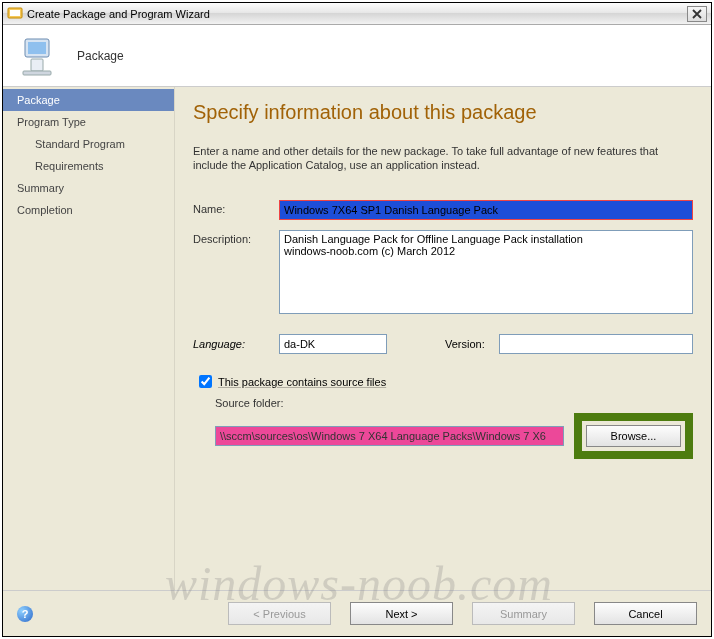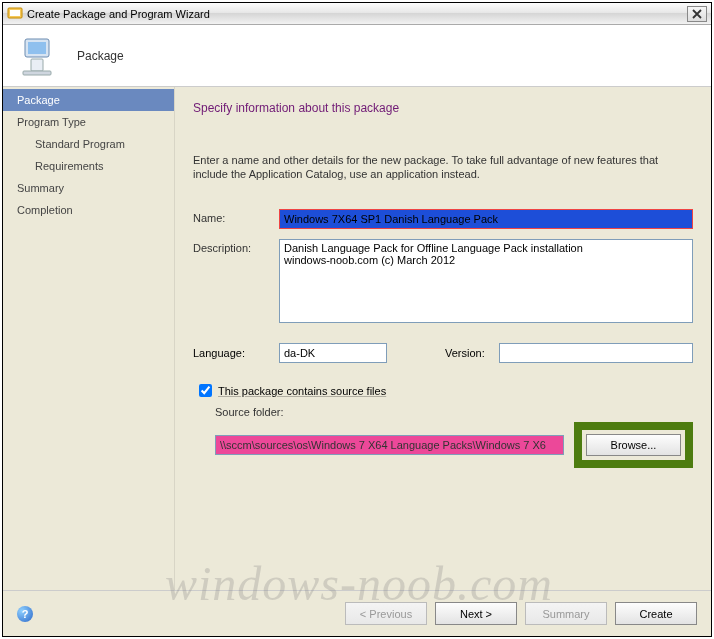--- a/index.html
+++ b/index.html
@@ -84,24 +84,24 @@
     color: #fff;
   }
   .content {
     flex: 1;
     padding: 14px 18px 10px 18px;
     display:flex;
     flex-direction: column;
     min-width:0;
   }
   .page-heading {
-    color: #701a75;
-    font-size: 12px;
+    color: #a16207;
+    font-size: 20px;
     font-weight: normal;
-    margin-bottom: 38px;
+    margin-bottom: 20px;
   }
   .intro {
     color: #333;
     line-height: 14px;
     margin-bottom: 28px;
     padding-right: 10px;
   }
   .form-row {
     display: flex;
     align-items: flex-start;
@@ -124,21 +124,21 @@
     flex: 1;
     height: 84px;
     border: 1px solid #7f9db9;
     padding: 2px 4px;
     font: inherit;
     resize: none;
     overflow-y: scroll;
     background:#fff;
   }
   .lang-row { display:flex; align-items:center; margin-bottom:18px;}
-  .lang-row .lbl { width:86px; }
+  .lang-row .lbl { width:86px;font-style:italic; }
   .lang-row input { width: 108px; height:20px; border:1px solid #7f9db9; padding:0 4px; font:inherit; background:#fff;}
   .lang-row .ver-lbl { margin-left: 58px; margin-right: 14px; }
   .lang-row .ver-input { flex:1; height:20px; border:1px solid #7f9db9; padding:0 4px; font:inherit; background:#fff;}
   .chk-row { display:flex; align-items:center; margin-bottom:6px; padding-left: 2px;}
   .chk-row input { margin-right: 6px; }
   .chk-row label { text-decoration: underline; text-decoration-color: rgba(0,0,0,0.25); }
   .src-label { padding-left: 22px; margin-bottom:4px; color:#333;}
   .src-row { display:flex; align-items:center; padding-left: 22px; gap:10px; }
   .src-row input {
     flex:1;
@@ -169,22 +169,22 @@
     padding: 0 14px;
   }
   .help-icon {
     width:16px;height:16px;border-radius:50%;
     background: radial-gradient(circle at 30% 30%, #8fd0ff, #2a67c9);
     color:#fff;font-weight:bold;font-size:11px;
     display:flex;align-items:center;justify-content:center;
     margin-right:auto;
   }
   .footer .btn {
-    width: 82px; height: 23px;
-    margin-left: 8px;
+    width: 103px; height: 23px;
+    margin-left: 19px;
     font: inherit;
     background: linear-gradient(to bottom,#fdfdfd,#e3e3e3);
     border:1px solid #888;
     cursor: default;
   }
   .footer .btn[disabled] {
     color: #999;
     background: linear-gradient(to bottom,#f4f4f4,#e8e8e8);
     border-color:#bbb;
   }
@@ -281,18 +281,18 @@
         </span>
       </div>
     </div>
   </div>
 
   <div class="footer">
     <span class="help-icon">?</span>
     <button class="btn" disabled="">&lt; Previous</button>
     <button class="btn">Next &gt;</button>
     <button class="btn" disabled="">Summary</button>
-    <button class="btn">Create</button>
+    <button class="btn">Cancel</button>
   </div>
 
 </div>
 
 <div class="watermark">windows-noob.com</div>
 
 </body></html>

